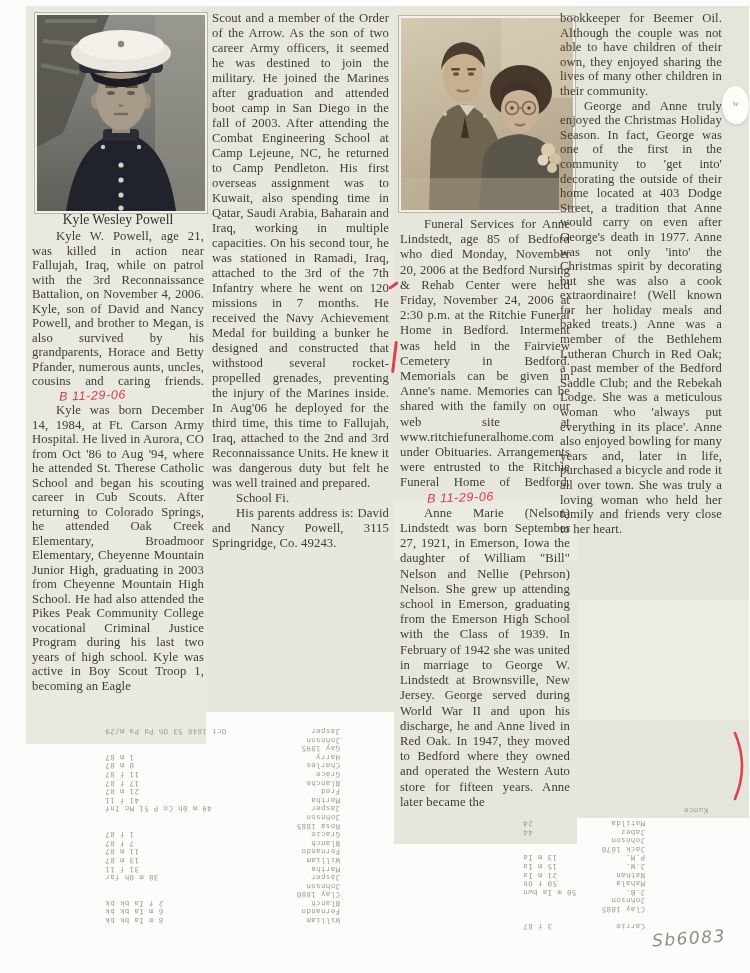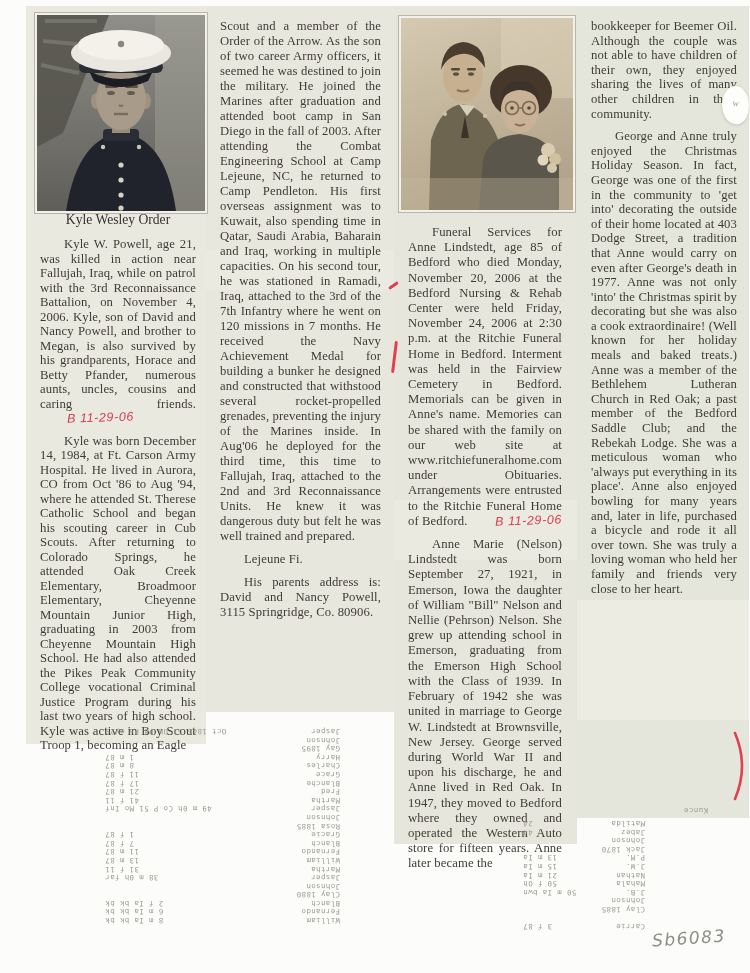--- a/index.html
+++ b/index.html
@@ -13,26 +13,26 @@
   .bg1{left:26px;top:6px;width:180px;height:738px;background:#eae9e0;}
   .bg2{left:206px;top:6px;width:188px;height:706px;background:#e8e7de;}
   .bg3{left:394px;top:6px;width:183px;height:838px;background:#e7e6dd;}
   .bg4{left:577px;top:6px;width:172px;height:812px;background:#e5e6db;}
   .lite{position:absolute;background:#f2f1e8;opacity:.55;pointer-events:none;}
   
   .col{
     position:absolute;text-align:justify;color:#3f3b35;
     font-size:12.7px;letter-spacing:0.1px;
   }
-  .col p{margin:8px;text-indent:24px;}
+  .col p{margin:0;text-indent:24px;}
   .first-flush p:first-child{text-indent:0;}
   #col1{left:32px;top:229px;width:172px;line-height:14.5px;}
   #col2{left:212px;top:11px;width:177px;line-height:15px;}
   #col3{left:400px;top:217px;width:170px;line-height:15.2px;}
-  #col4{left:583px;top:11px;width:162px;line-height:14.6px;}
+  #col4{left:560px;top:11px;width:162px;line-height:14.6px;}
   .caption{
     position:absolute;left:32px;top:212px;width:172px;text-align:center;
     color:#34302a;font-size:13.6px;
   }
   
   .photo{position:absolute;background:#f2f1e9;border:1px solid #b8b6aa;padding:2px;}
   .photo svg{display:block;}
   
   .red-hand{
     color:#d93a4d;font-family:"Liberation Sans",sans-serif;font-style:italic;
@@ -114,32 +114,32 @@
       <ellipse cx="94" cy="78" rx="4" ry="2" fill="#655a4f"></ellipse>
       <path d="M82,90 Q84,92 86,90" stroke="#7d7062" stroke-width="2" fill="none"></path>
       <path d="M77,99 L91,99" stroke="#786b5e" stroke-width="2.4"></path>
       <path d="M52,56 Q84,72 116,56 L111,66 Q84,78 57,66 Z" fill="#1b1d22"></path>
       <rect x="42" y="46" width="84" height="12" rx="6" fill="#2a2d34"></rect>
       <ellipse cx="84" cy="38" rx="50" ry="19" fill="#e9e7df"></ellipse>
       <ellipse cx="84" cy="30" rx="43" ry="15" fill="#f3f1e9"></ellipse>
       <circle cx="84" cy="29" r="3.2" fill="#8a877b"></circle>
     </svg>
   </div>
-  <div class="caption">Kyle Wesley Order</div>
+  <div class="caption">Kyle Wesley Powell</div>
 
   <div id="col1" class="col">
     <p><span>Kyle W. Powell, age 21, was killed in action near Fallujah, Iraq, while on patrol with the 3rd Reconnaissance Battalion, on November 4, 2006.  Kyle, son of David and Nancy Powell, and brother to Megan, is also survived by his grandparents, Horace and Betty Pfander, numerous aunts, uncles, cousins and caring friends.</span><span class="red-hand">B 11-29-06</span></p>
     <p>Kyle was born December 14, 1984, at Ft. Carson Army Hospital.  He lived in Aurora, CO from Oct '86 to Aug '94, where he attended St. Therese Catholic School and began his scouting career in Cub Scouts. After returning to Colorado Springs, he attended Oak Creek Elementary, Broadmoor Elementary, Cheyenne Mountain Junior High, graduating in 2003 from Cheyenne Mountain High School.  He had also attended the Pikes Peak Community College vocational Criminal Justice Program during his last two years of high school. Kyle was active in Boy Scout Troop 1, becoming an Eagle</p>
   </div>
 
   <div id="col2" class="col first-flush">
 
   <p>Scout and a member of the Order of the Arrow.  As the son of two career Army officers, it seemed he was destined to join the military. He joined the Marines after graduation and attended boot camp in San Diego in the fall of 2003.  After attending the Combat Engineering School at Camp Lejeune, NC, he returned to Camp Pendleton. His first overseas assignment was to Kuwait, also spending time in Qatar, Saudi Arabia, Baharain and Iraq, working in multiple capacities.  On his second tour, he was stationed in Ramadi, Iraq, attached to the 3rd of the 7th Infantry where he went on 120 missions in 7 months.  He received the Navy Achievement Medal for building a bunker he designed and constructed that withstood several rocket-propelled grenades, preventing the injury of the Marines inside.  In Aug'06 he deployed for the third time, this time to Fallujah, Iraq, attached to the 2nd and 3rd Reconnaissance Units.  He knew it was dangerous duty but felt he was well trained and prepared.</p>
-      <p>Lejeune Fi.</p>
-      <p>His parents address is: David and Nancy Powell, 3115 Springridge, Co. 80906.</p>
+      <p>School Fi.</p>
+      <p>His parents address is: David and Nancy Powell, 3115 Springridge, Co. 49243.</p>
     </div>
 
   <div class="photo" style="left:398px;top:15px;">
     <svg width="172" height="192" viewBox="0 0 172 192">
       <defs>
         <linearGradient id="g2" x1="0" y1="0" x2="0.3" y2="1">
           <stop offset="0" stop-color="#d5c9b1"></stop>
             <stop offset="1" stop-color="#b1a48a"></stop>
         </linearGradient>
       </defs>

